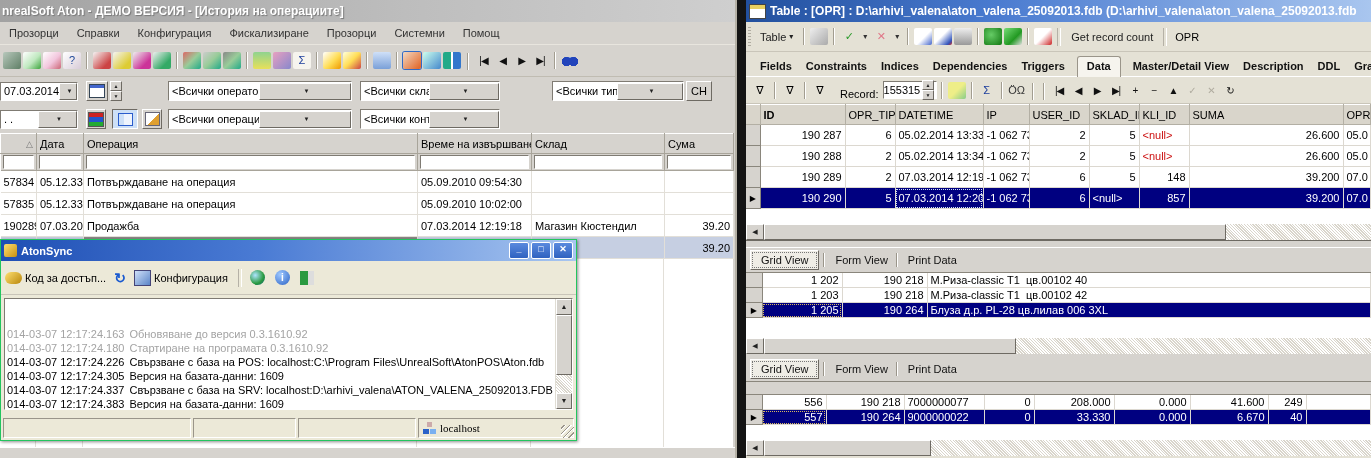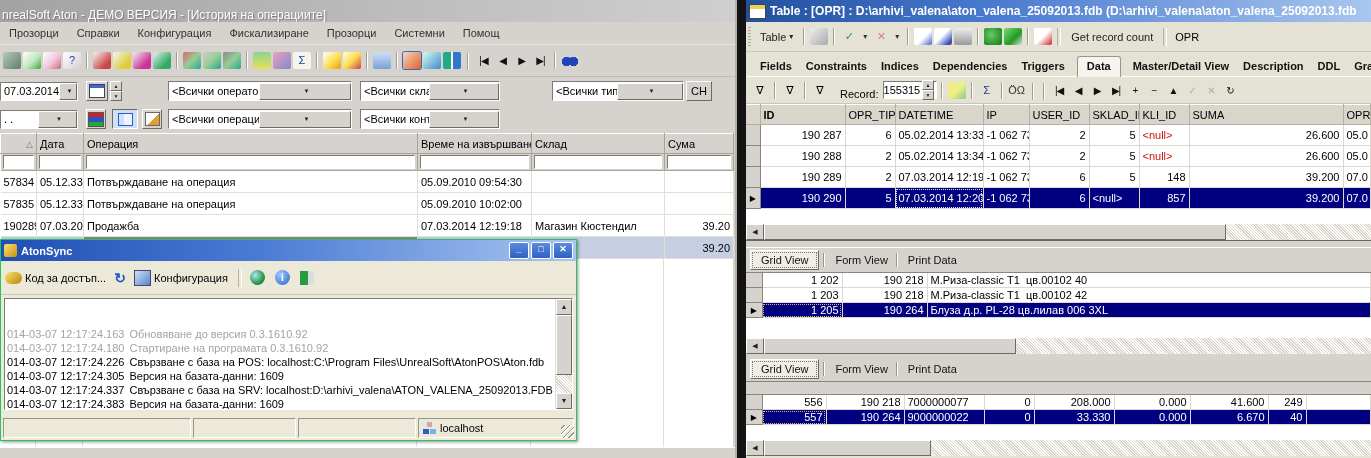--- a/index.html
+++ b/index.html
@@ -24,21 +24,21 @@
   
   .hscroll{height:16px;display:flex;align-items:stretch;background:repeating-linear-gradient(45deg,#fff 0 1px,#d9d5cb 1px 2px);}
   .sbtn{width:16px;flex:0 0 auto;background:#d6d3ce;border:1px solid;border-color:#fff #6e6a63 #6e6a63 #fff;
         display:flex;align-items:center;justify-content:center;font-size:7px;color:#222;}
   .sthumb{flex:0 0 auto;background:#d6d3ce;border:1px solid;border-color:#fff #6e6a63 #6e6a63 #fff;}
   .strack{flex:1 1 auto;}
   
   .lwin{position:absolute;left:0;top:0;width:737px;height:458px;background:#d6d3ce;
         border-right:2px solid #b5b1a6;box-sizing:border-box;}
   .ltitle{height:22px;background:linear-gradient(90deg,#a2a2a2,#bdbdbd 55%,#cfcfcf);
-          color:#fff;font-weight:normal;font-size:12px;display:flex;align-items:flex-end;padding-left:2px;
+          color:#fff;font-weight:bold;font-size:12px;display:flex;align-items:center;padding-left:2px;
           text-shadow:1px 1px 1px #777;white-space:nowrap;overflow:hidden;}
   .lmenu{height:22px;display:flex;align-items:center;border-bottom:1px solid #e8e5de;color:#333;}
   .mitem{padding:2px 9px;}
   .ltb{height:31px;display:flex;align-items:center;padding-left:2px;border-bottom:1px solid #c0bcb2;}
   .icostrip{display:inline-flex;align-items:center;}
   .navgrp{display:inline-flex;align-items:center;margin-left:12px;position:relative;}
   .navgrp::before{content:"";position:absolute;left:-7px;top:0;height:17px;border-left:1px solid #a29d90;border-right:1px solid #fff;}
   .binoc{width:16px;height:12px;display:inline-block;
          background:radial-gradient(circle at 28% 55%,#2244bb 34%,transparent 36%),
                     radial-gradient(circle at 72% 55%,#2244bb 34%,transparent 36%),
@@ -147,21 +147,21 @@
   .doorico{width:14px;height:14px;background:linear-gradient(90deg,#2a9a40 55%,#ddd 55%),linear-gradient(#37c,#37c);}
   .dlog{position:relative;margin:3px;height:112px;background:#fff;border:1px solid;border-color:#7f7b73 #fff #fff #7f7b73;
         overflow:hidden;white-space:pre;line-height:14px;padding-left:2px;box-sizing:border-box;}
   .logline .lt{margin-right:5px;}
   .logline.gray{color:#a3a3a3;}
   .vscroll{position:absolute;right:0;top:0;bottom:0;width:16px;display:flex;flex-direction:column;
            background:repeating-linear-gradient(45deg,#fff 0 1px,#d9d5cb 1px 2px);border-left:1px solid #e0ddd4;}
   .vthumb{flex:0 0 58px;background:#d6d3ce;border:1px solid;border-color:#fff #6e6a63 #6e6a63 #fff;}
   .vtrack{flex:1;}
   .dstatus{position:absolute;left:2px;right:2px;bottom:2px;height:24px;display:flex;align-items:flex-end;gap:2px;}
-  .dpanel{height:20px;border:1px solid;border-color:#9a958a #fff #fff #9a958a;display:flex;align-items:center;gap:4px;padding:0 4px;box-sizing:border-box;}
+  .dpanel{height:20px;border:1px solid;border-color:#9a958a #fff #fff #9a958a;display:flex;align-items:center;gap:4px;padding:0 4px;box-sizing:border-box;font-family:Liberation Serif, serif;}
   .netico{width:13px;height:12px;flex:0 0 auto;
           background:linear-gradient(#2a62c8,#2a62c8) 0 100%/6px 5px no-repeat,
                      linear-gradient(#7ab0f0,#7ab0f0) 7px 100%/6px 5px no-repeat,
                      linear-gradient(#caa,#caa) 4px 0/5px 5px no-repeat;}
   .dgrip{position:absolute;right:0;bottom:0;width:13px;height:13px;
          background:repeating-linear-gradient(135deg,transparent 0 2px,#9a958a 2px 3px,#fff 3px 4px);}
 </style>
 </head>
 <body>
 

